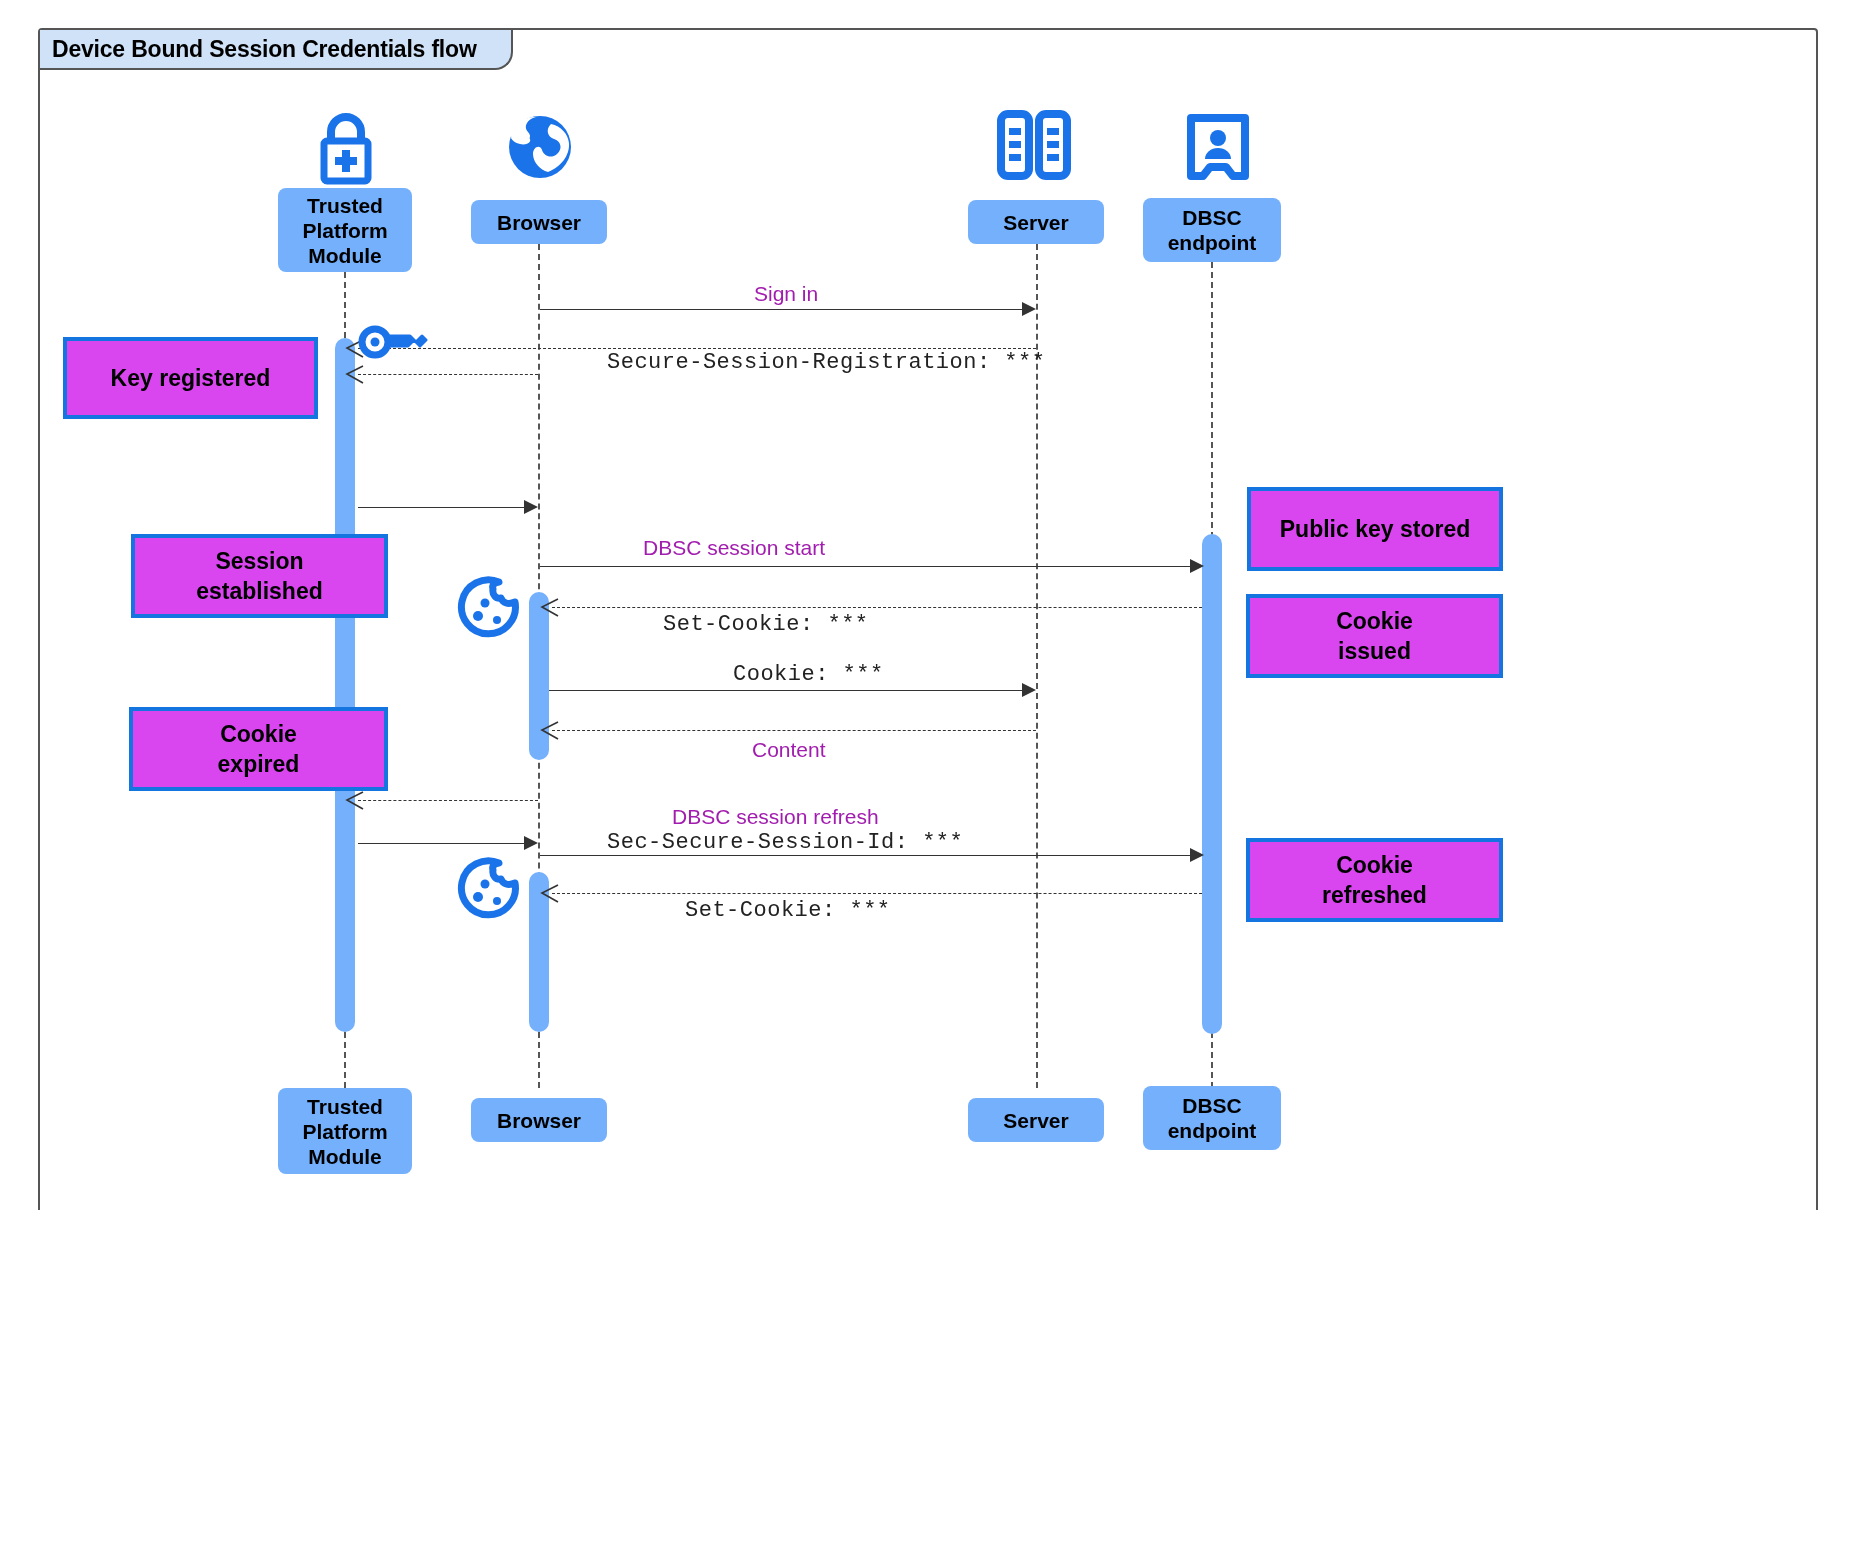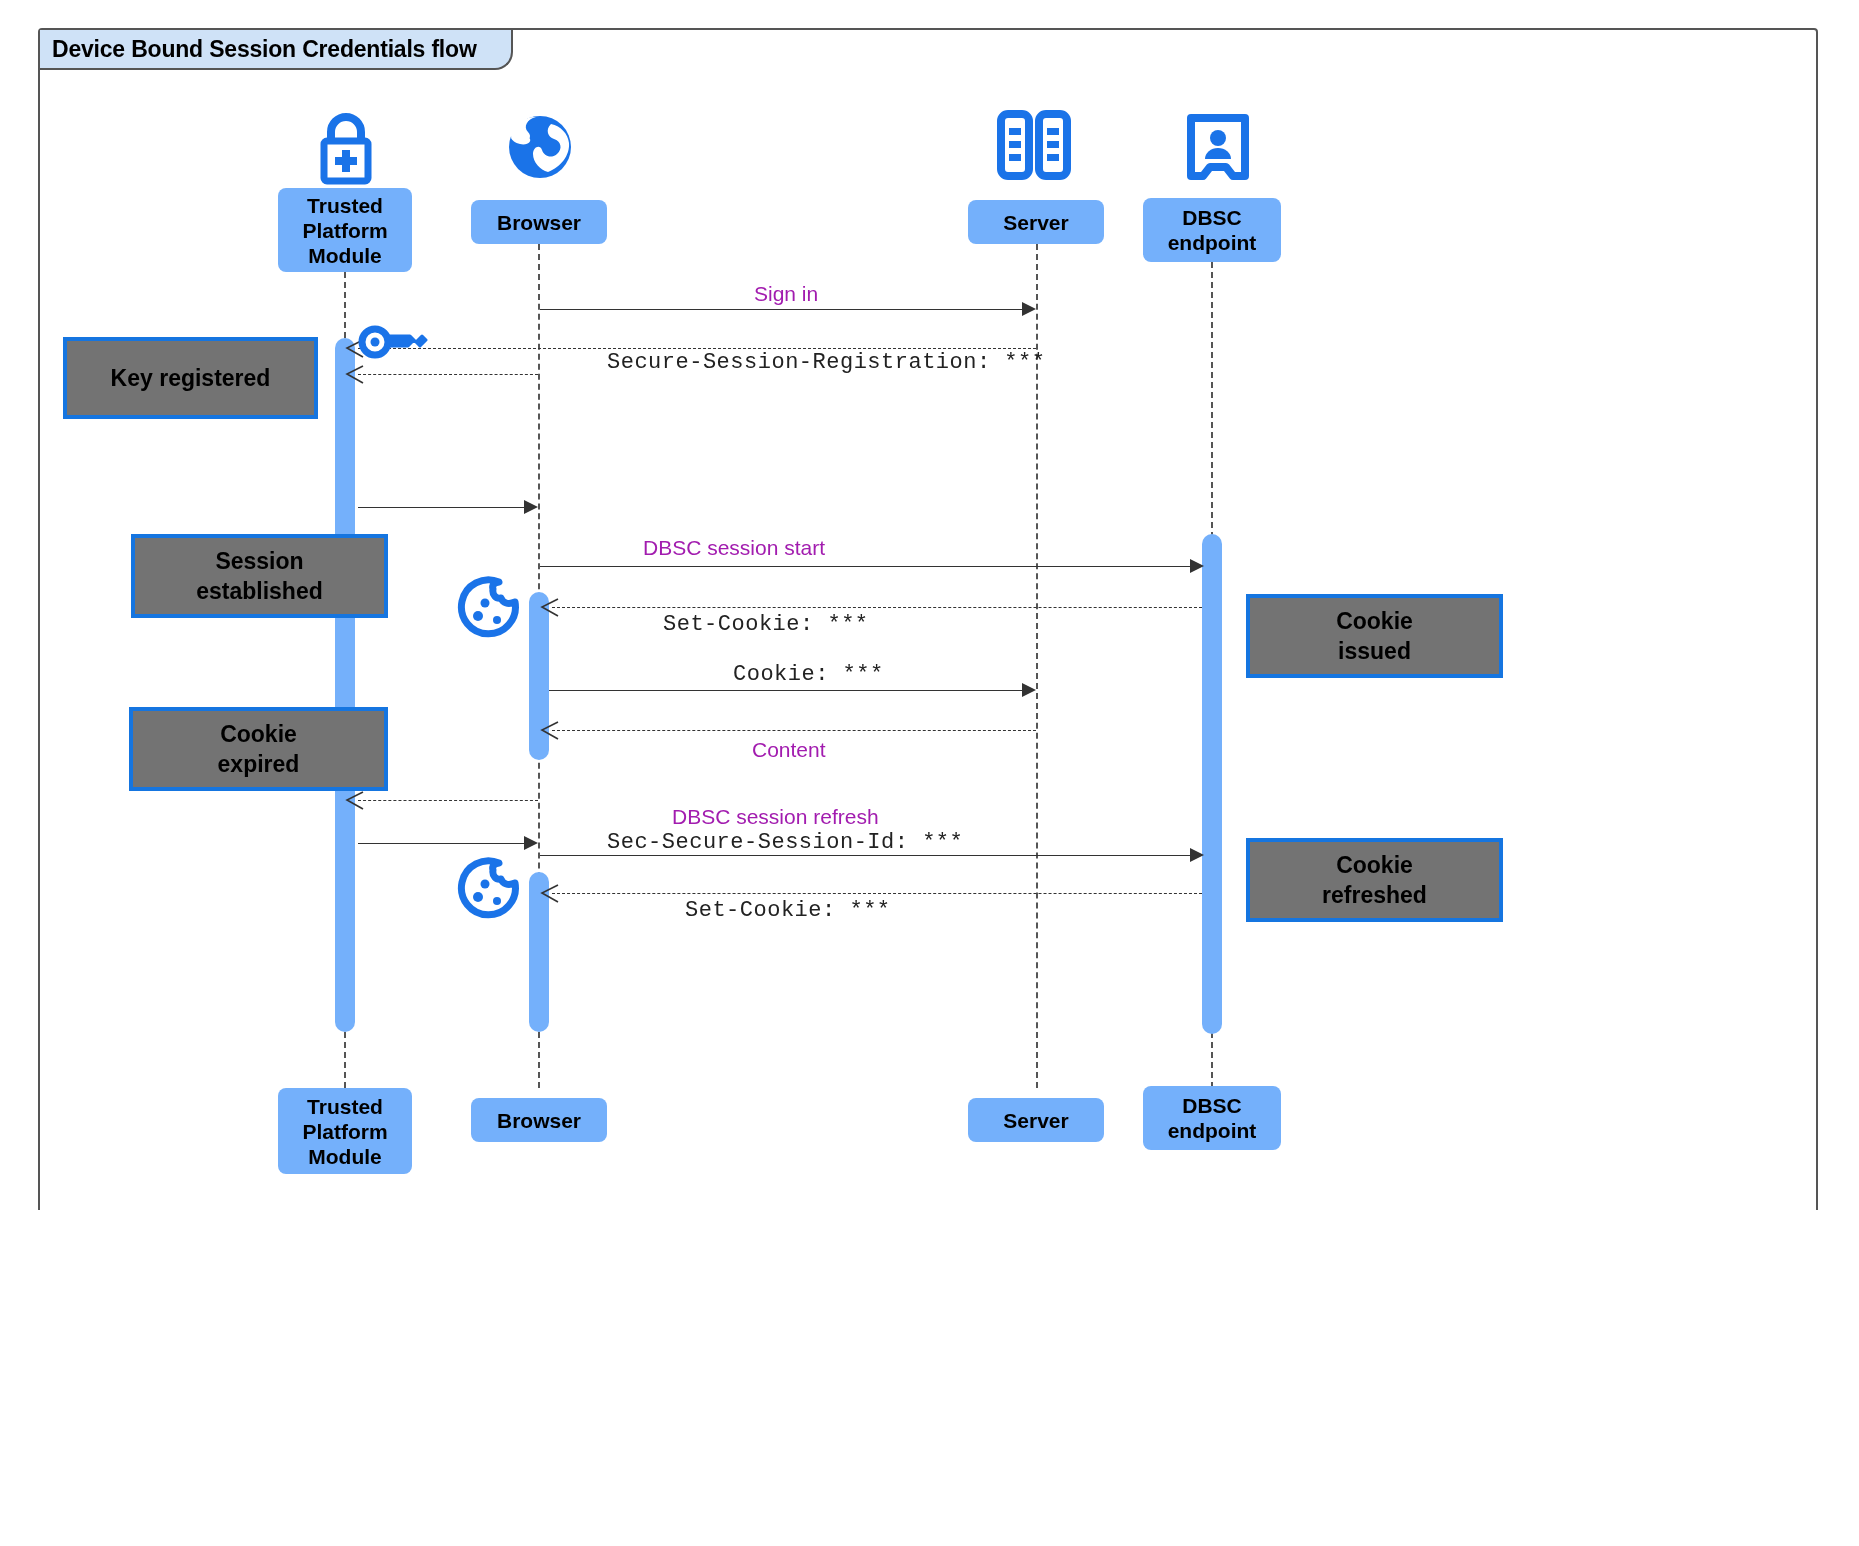--- a/index.html
+++ b/index.html
@@ -45,21 +45,21 @@
   }
   .arrow-l-open{position:absolute;width:18px;height:18px;}
   .msg-label{
     position:absolute;font-size:21px;color:#a21caf;white-space:nowrap;
     font-family:"Liberation Sans",sans-serif;
   }
   .msg-label.mono{font-family:"Liberation Mono",monospace;font-size:22px;letter-spacing:0.5px;color:#222;}
 
   
   .note{
-    position:absolute;background:#737373;border:4px solid #1575e0;
+    position:absolute;background:#d946ef;border:4px solid #1575e0;
     box-sizing:border-box;display:flex;align-items:center;justify-content:center;
     text-align:center;font-weight:bold;font-size:23px;line-height:30px;color:#000;
     font-family:"Liberation Sans",sans-serif;padding:4px 8px;
   }
 
   .ico-wrap{position:absolute;}
 </style>
 </head>
 <body>
 
@@ -261,20 +261,23 @@
     </span>
   </div>
 
   <div class="note" style="left:129px;top:707px;width:259px;height:84px;">
     <span>
       <span>Cookie</span><br>
       <span>expired</span>
     </span>
   </div>
 
+  <div class="note" style="left:1247px;top:487px;width:256px;height:84px;">
+    <span>Public key stored</span>
+  </div>
 
   <div class="note" style="left:1246px;top:594px;width:257px;height:84px;">
     <span>
       <span>Cookie</span><br>
       <span>issued</span>
     </span>
   </div>
 
   <div class="note" style="left:1246px;top:838px;width:257px;height:84px;">
     <span>

